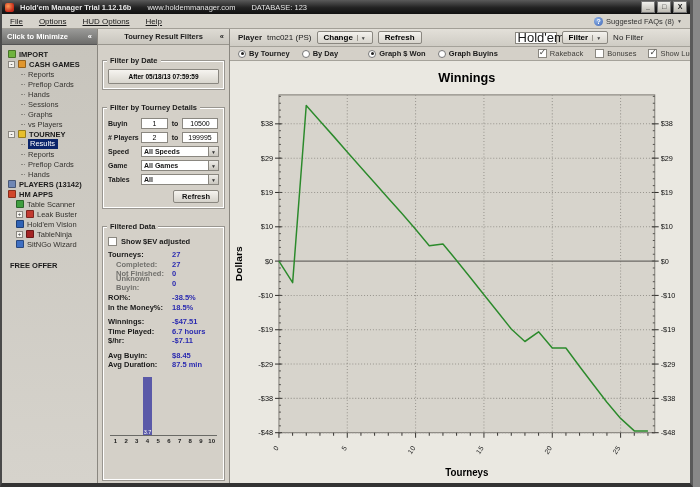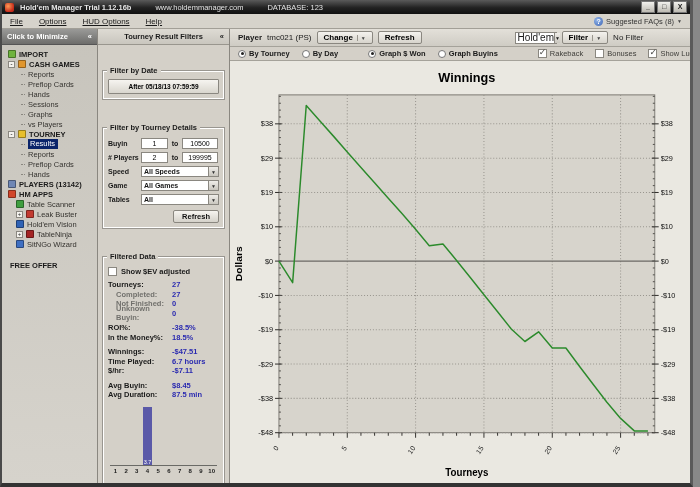--- a/index.html
+++ b/index.html
@@ -5,21 +5,21 @@
   html,body{margin:0;padding:0;background:#888;}
   .window{position:relative;width:693px;height:487px;box-sizing:border-box;
     border-left:2px solid #4a4a4a;border-right:3px solid #5a5a5a;border-bottom:4px solid #333;
     background:#d4d0c8;display:flex;flex-direction:column;overflow:hidden;
     font-family:"Liberation Sans","DejaVu Sans",sans-serif;color:#1a1a1a;}
   
   .titlebar{height:14px;flex:0 0 14px;background:linear-gradient(#5a5a5a,#222 55%,#101010);
     display:flex;align-items:center;gap:6px;padding:0 3px;color:#e6e6e6;font-size:7.5px;}
   .app-icon{width:9px;height:9px;border-radius:2px;background:radial-gradient(circle at 35% 35%,#ff9a55,#c42a1a 70%);flex:0 0 9px;}
   .tb-title{font-weight:bold;}
-  .tb-sec{margin-left:18px;}
+  .tb-sec{margin-left:10px;}
   .win-btns{margin-left:auto;display:flex;gap:2px;}
   .win-btn{width:12px;height:10px;background:linear-gradient(#f2f1ee,#bdbab2);border:1px solid #777;
     font-size:7px;line-height:9px;text-align:center;color:#222;font-weight:bold;}
   
   .menubar{height:14px;flex:0 0 14px;background:#d6d3cb;border-bottom:1px solid #a29f97;
     display:flex;align-items:center;font-size:8px;}
   .menu-item{padding:0 8px;text-decoration:underline;}
   .faq{margin-left:auto;display:flex;align-items:center;gap:3px;padding-right:8px;font-size:7.5px;color:#333;}
   .faq-icon{width:9px;height:9px;border-radius:50%;background:radial-gradient(circle at 35% 35%,#8fb3e8,#3f66b5);
     color:#fff;font-size:7px;line-height:9px;text-align:center;font-weight:bold;}
@@ -40,21 +40,21 @@
   .sb-icon{width:8px;height:8px;border-radius:1px;flex:0 0 8px;border:1px solid rgba(0,0,0,.35);box-sizing:border-box;}
   .sb-expand{width:7px;height:7px;flex:0 0 7px;background:#f4f2ee;border:1px solid #8a8780;font-size:6px;line-height:5px;
     text-align:center;color:#333;box-sizing:border-box;}
   .tree{width:4px;border-top:1px dotted #8a8780;flex:0 0 4px;}
   .sb-label.sel{background:#0a246a;color:#fff;padding:0 3px 1px 2px;}
   
   .filters{width:131px;flex:0 0 131px;background:#d4d0c8;border-right:1px solid #8a8780;display:flex;flex-direction:column;overflow:hidden;}
   .filters .pane-header{background:linear-gradient(#dedbd4,#c9c6be);border-bottom:1px solid #99968e;padding:0 5px;justify-content:center;position:relative;}
   .filters .pane-header .chev{position:absolute;right:5px;}
   .group{position:relative;border:1px solid #999690;box-shadow:1px 1px 0 #fff inset,-1px -1px 0 #fff inset;
-    margin:25px 4px 2px 4px;padding:8px 5px 5px 5px;}
+    margin:15px 4px 2px 4px;padding:8px 5px 5px 5px;}
   .gtitle{position:absolute;top:-5px;left:4px;background:#d4d0c8;padding:0 3px;font-size:7.5px;font-weight:bold;}
   .date-btn{display:block;width:100%;font-size:6.5px;font-weight:bold;padding:3px 0;background:linear-gradient(#f6f4f0,#d9d6ce);
     border:1px solid #8a8780;border-radius:1px;font-family:inherit;}
   .frow{display:flex;align-items:center;height:13px;font-size:7px;margin:1px 0;}
   .frow .flabel{width:33px;font-weight:bold;flex:0 0 33px;}
   .num{box-sizing:border-box;border:1px solid #8a8780;background:#fff;font-size:7px;height:11px;
     font-family:inherit;text-align:center;padding:0 1px;}
   .num.n1{width:27px;}
   .num.n2{width:36px;}
   .to-word{width:14px;text-align:center;font-weight:bold;flex:0 0 14px;}
@@ -82,21 +82,21 @@
   .hist-x span{flex:1;text-align:center;}
   
   .content{flex:1;display:flex;flex-direction:column;min-width:0;background:#d4d0c8;}
   .toolbar{height:17px;flex:0 0 17px;background:linear-gradient(#e3e0d9,#cfccc4);border-bottom:1px solid #a5a29a;
     display:flex;align-items:center;gap:5px;padding:0 8px;font-size:8px;}
   .toolbar .plabel{font-weight:bold;}
   .tb-btn{display:flex;align-items:center;gap:4px;font-family:inherit;font-size:8px;font-weight:bold;
     background:linear-gradient(#f4f2ee,#d7d4cc);border:1px solid #8a8780;border-radius:2px;padding:1px 6px;height:13px;box-sizing:border-box;}
   .tb-btn .dn-arrow{border-left:1px solid #9a978f;padding-left:3px;}
   .tb-select{display:flex;width:42px;height:12px;border:1px solid #8a8780;background:#fff;align-items:center;box-sizing:border-box;margin-left:88px;}
-  .tb-select .val{flex:1;font-size:10px;padding-left:2px;}
+  .tb-select .val{flex:1;font-size:13px;padding-left:2px;}
   .tb-select .arrow{width:10px;height:100%;background:linear-gradient(#efede9,#c9c6be);border-left:1px solid #8a8780;
     font-size:5px;text-align:center;line-height:10px;box-sizing:border-box;}
   .nofilter{font-size:8px;color:#222;}
   .tabstrip{height:15px;flex:0 0 15px;background:#c6c3bb;display:flex;align-items:flex-end;padding:2px 0 0 4px;border-bottom:1px solid #96938b;}
   .tab{height:13px;line-height:13px;padding:0 15px;font-size:8px;color:#4a4a46;
     background:linear-gradient(#d9d6ce,#c2bfb7);clip-path:polygon(7px 0,calc(100% - 7px) 0,100% 100%,0 100%);margin-right:-8px;}
   .tab.active{background:linear-gradient(#fcfbf8,#e9e6df);font-weight:bold;color:#000;position:relative;z-index:2;}
   .optionsrow{height:13px;flex:0 0 13px;background:#d4d0c8;border-bottom:1px solid #a5a29a;
     display:flex;align-items:center;font-size:7.5px;padding-left:8px;}
   .opt{display:flex;align-items:center;gap:3px;margin-right:12px;white-space:nowrap;}

